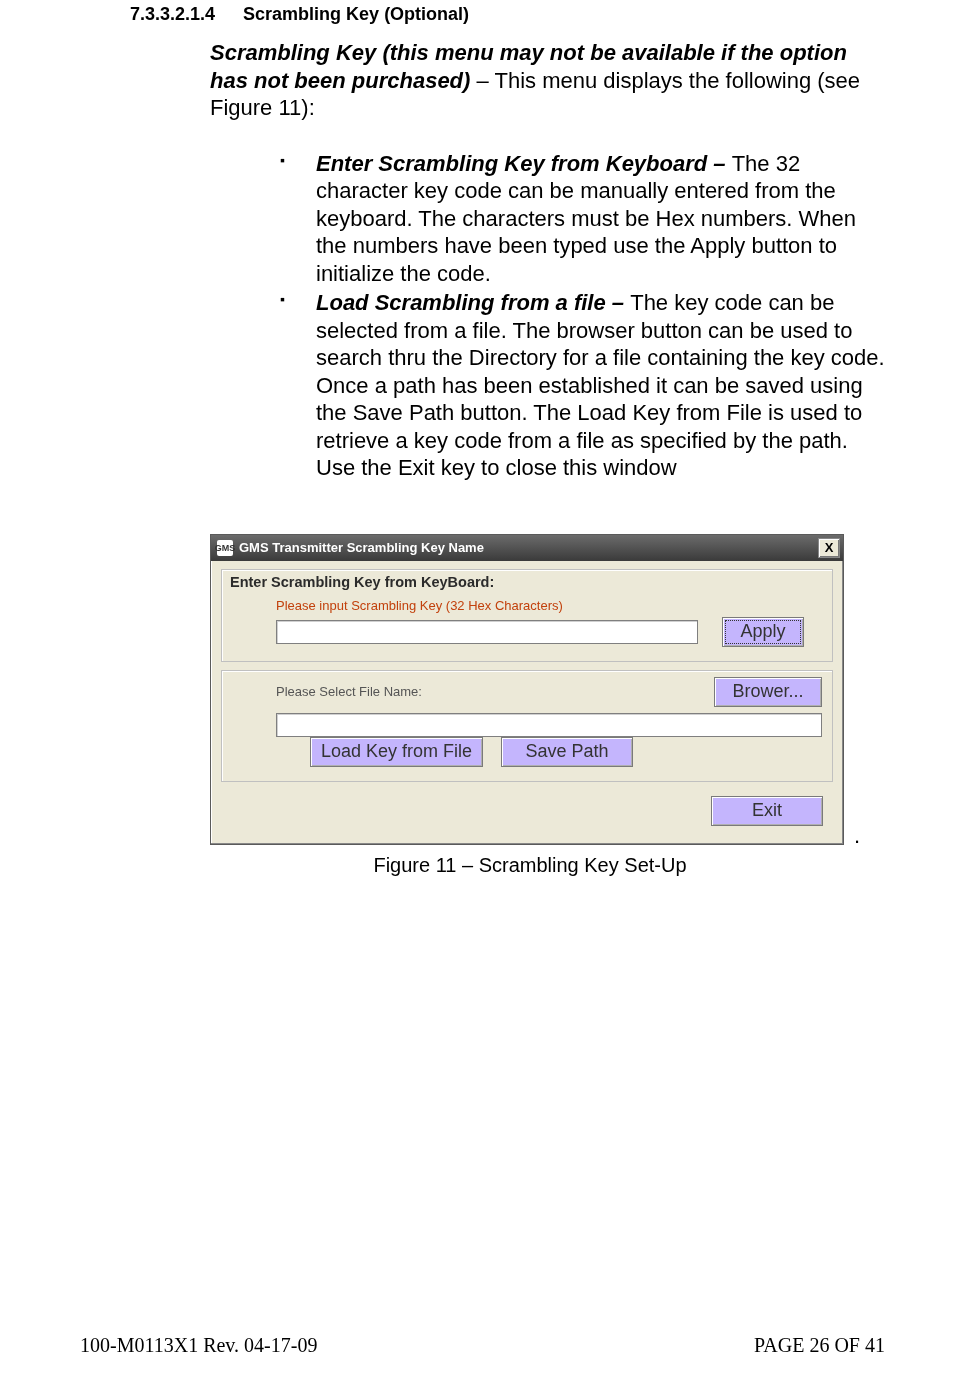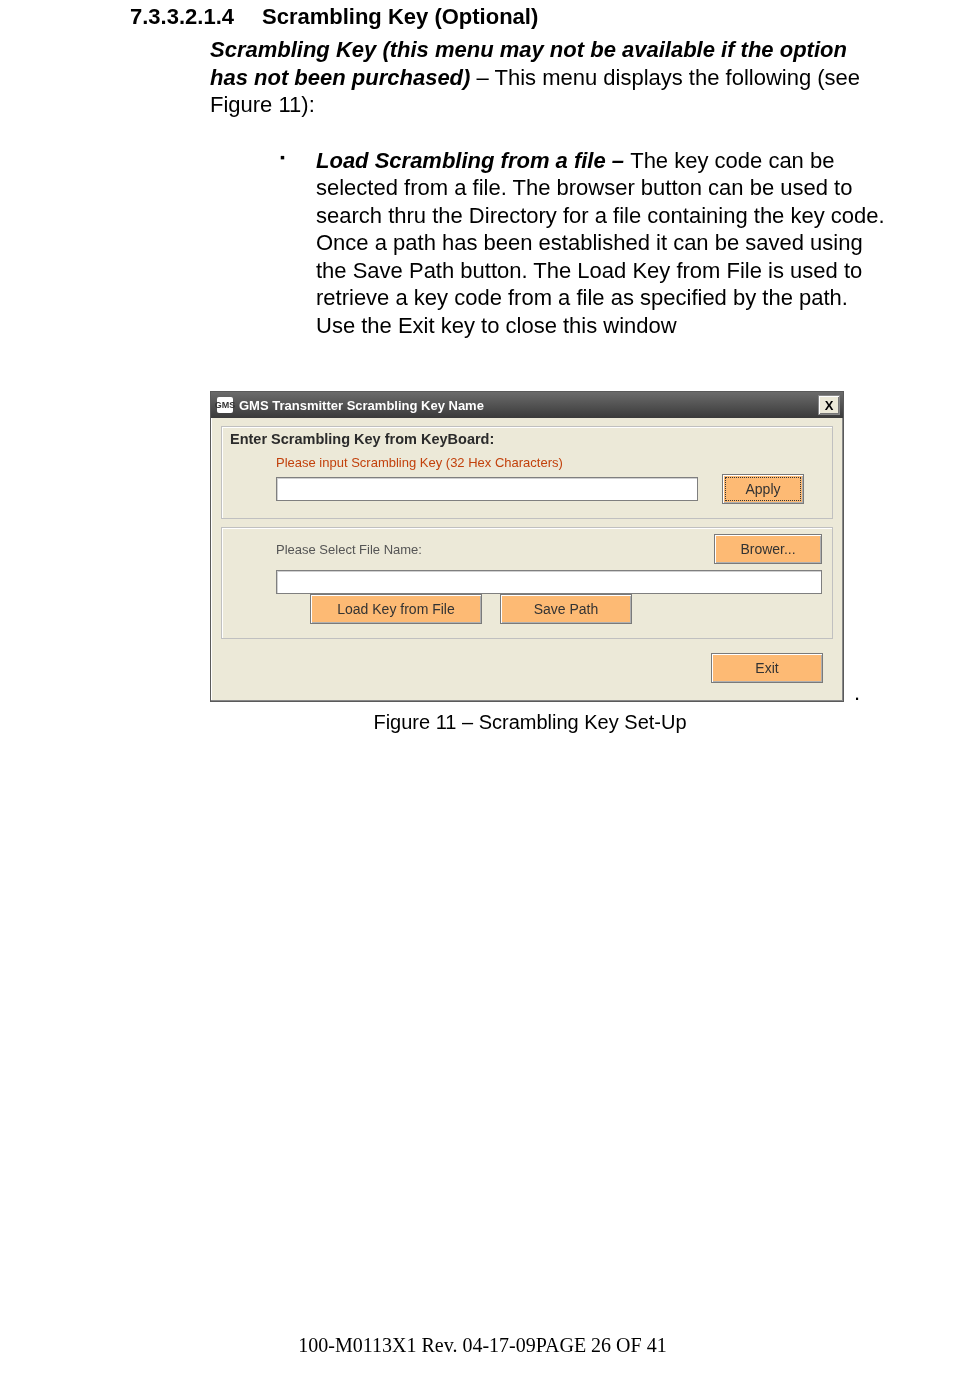--- a/index.html
+++ b/index.html
@@ -11,24 +11,24 @@
     width: 965px;
     height: 1393px;
     position: relative;
   }
   .page {
     padding: 0 80px 0 80px;
     box-sizing: border-box;
   }
   .heading {
     font-weight: bold;
-    font-size: 22px;
+    font-size: 18px;
     margin-left: 50px;
     margin-top: 4px;
-    margin-bottom: 6px;
+    margin-bottom: 14px;
   }
   .heading .num { display: inline-block; margin-right: 28px; }
   .intro {
     font-size: 22px;
     line-height: 1.25;
     margin-left: 130px;
     margin-right: 0;
   }
   .intro .em { font-weight: bold; font-style: italic; }
   .bullets {
@@ -100,59 +100,62 @@
   .row { display: flex; align-items: center; }
   .lbl { font-size: 13px; color: #c2410c; margin-left: 44px; margin-bottom: 4px; }
   .tinput {
     height: 22px;
     background: #fff;
     border: 1px solid #7f7f7f;
     box-shadow: inset 1px 1px 0 #d0d0d0;
     flex: 1;
   }
   .btn {
-    background: #fdba74;
+    background: #c4b5fd;
     border: 1px solid #7a7a7a;
     box-shadow: inset 1px 1px 0 #fff, inset -1px -1px 0 #b0b0b0;
     padding: 2px 10px;
     height: 24px;
-    font-size: 14px;
+    font-size: 18px;
     color: #333;
     display: inline-flex; align-items: center; justify-content: center;
     min-width: 60px;
   }
   .btn.focus { outline: 1px dotted #333; outline-offset: -4px; }
   .sp { display:inline-block; }
   .caption {
     text-align: center;
     font-size: 20px;
     margin-top: 9px;
   }
   .period { position: absolute; right: -10px; bottom: 28px; font-size: 22px; }
   .footer {
     position: absolute;
     left: 80px; right: 80px; bottom: 36px;
-    display: flex; justify-content: center;
+    display: flex; justify-content: space-between;
     font-family: "Times New Roman", Times, serif;
     font-size: 20px;
   }
 </style>
 </head>
 <body>
 
 <div class="page">
   <div class="heading">
     <span class="num">7.3.3.2.1.4</span><span>Scrambling Key (Optional)</span>
   </div>
 
   <div class="intro">
     <span class="em">Scrambling Key (this menu may not be available if the option has not been purchased)</span><span> – This menu displays the following (see Figure 11):</span>
   </div>
 
   <ul class="bullets">
+    <li>
+      <span class="lead">Enter Scrambling Key from Keyboard – </span><span>The 32 character key code can be manually entered from the keyboard. The characters must be Hex numbers. When the numbers have been typed use the Apply button to initialize the code.</span>
+    </li>
     <li>
       <span class="lead">Load Scrambling from a file – </span><span>The key code can be selected from a file. The browser button can be used to search thru the Directory for a file containing the key code. Once a path has been established it can be saved using the Save Path button. The Load Key from File is used to retrieve a key code from a file as specified by the path. Use the Exit key to close this window</span>
     </li>
   </ul>
 
   <div class="figwrap">
     <div class="dialog">
       <div class="titlebar">
         <span class="ico">GMS</span>
         <span class="ttext">GMS Transmitter Scrambling Key Name</span>

